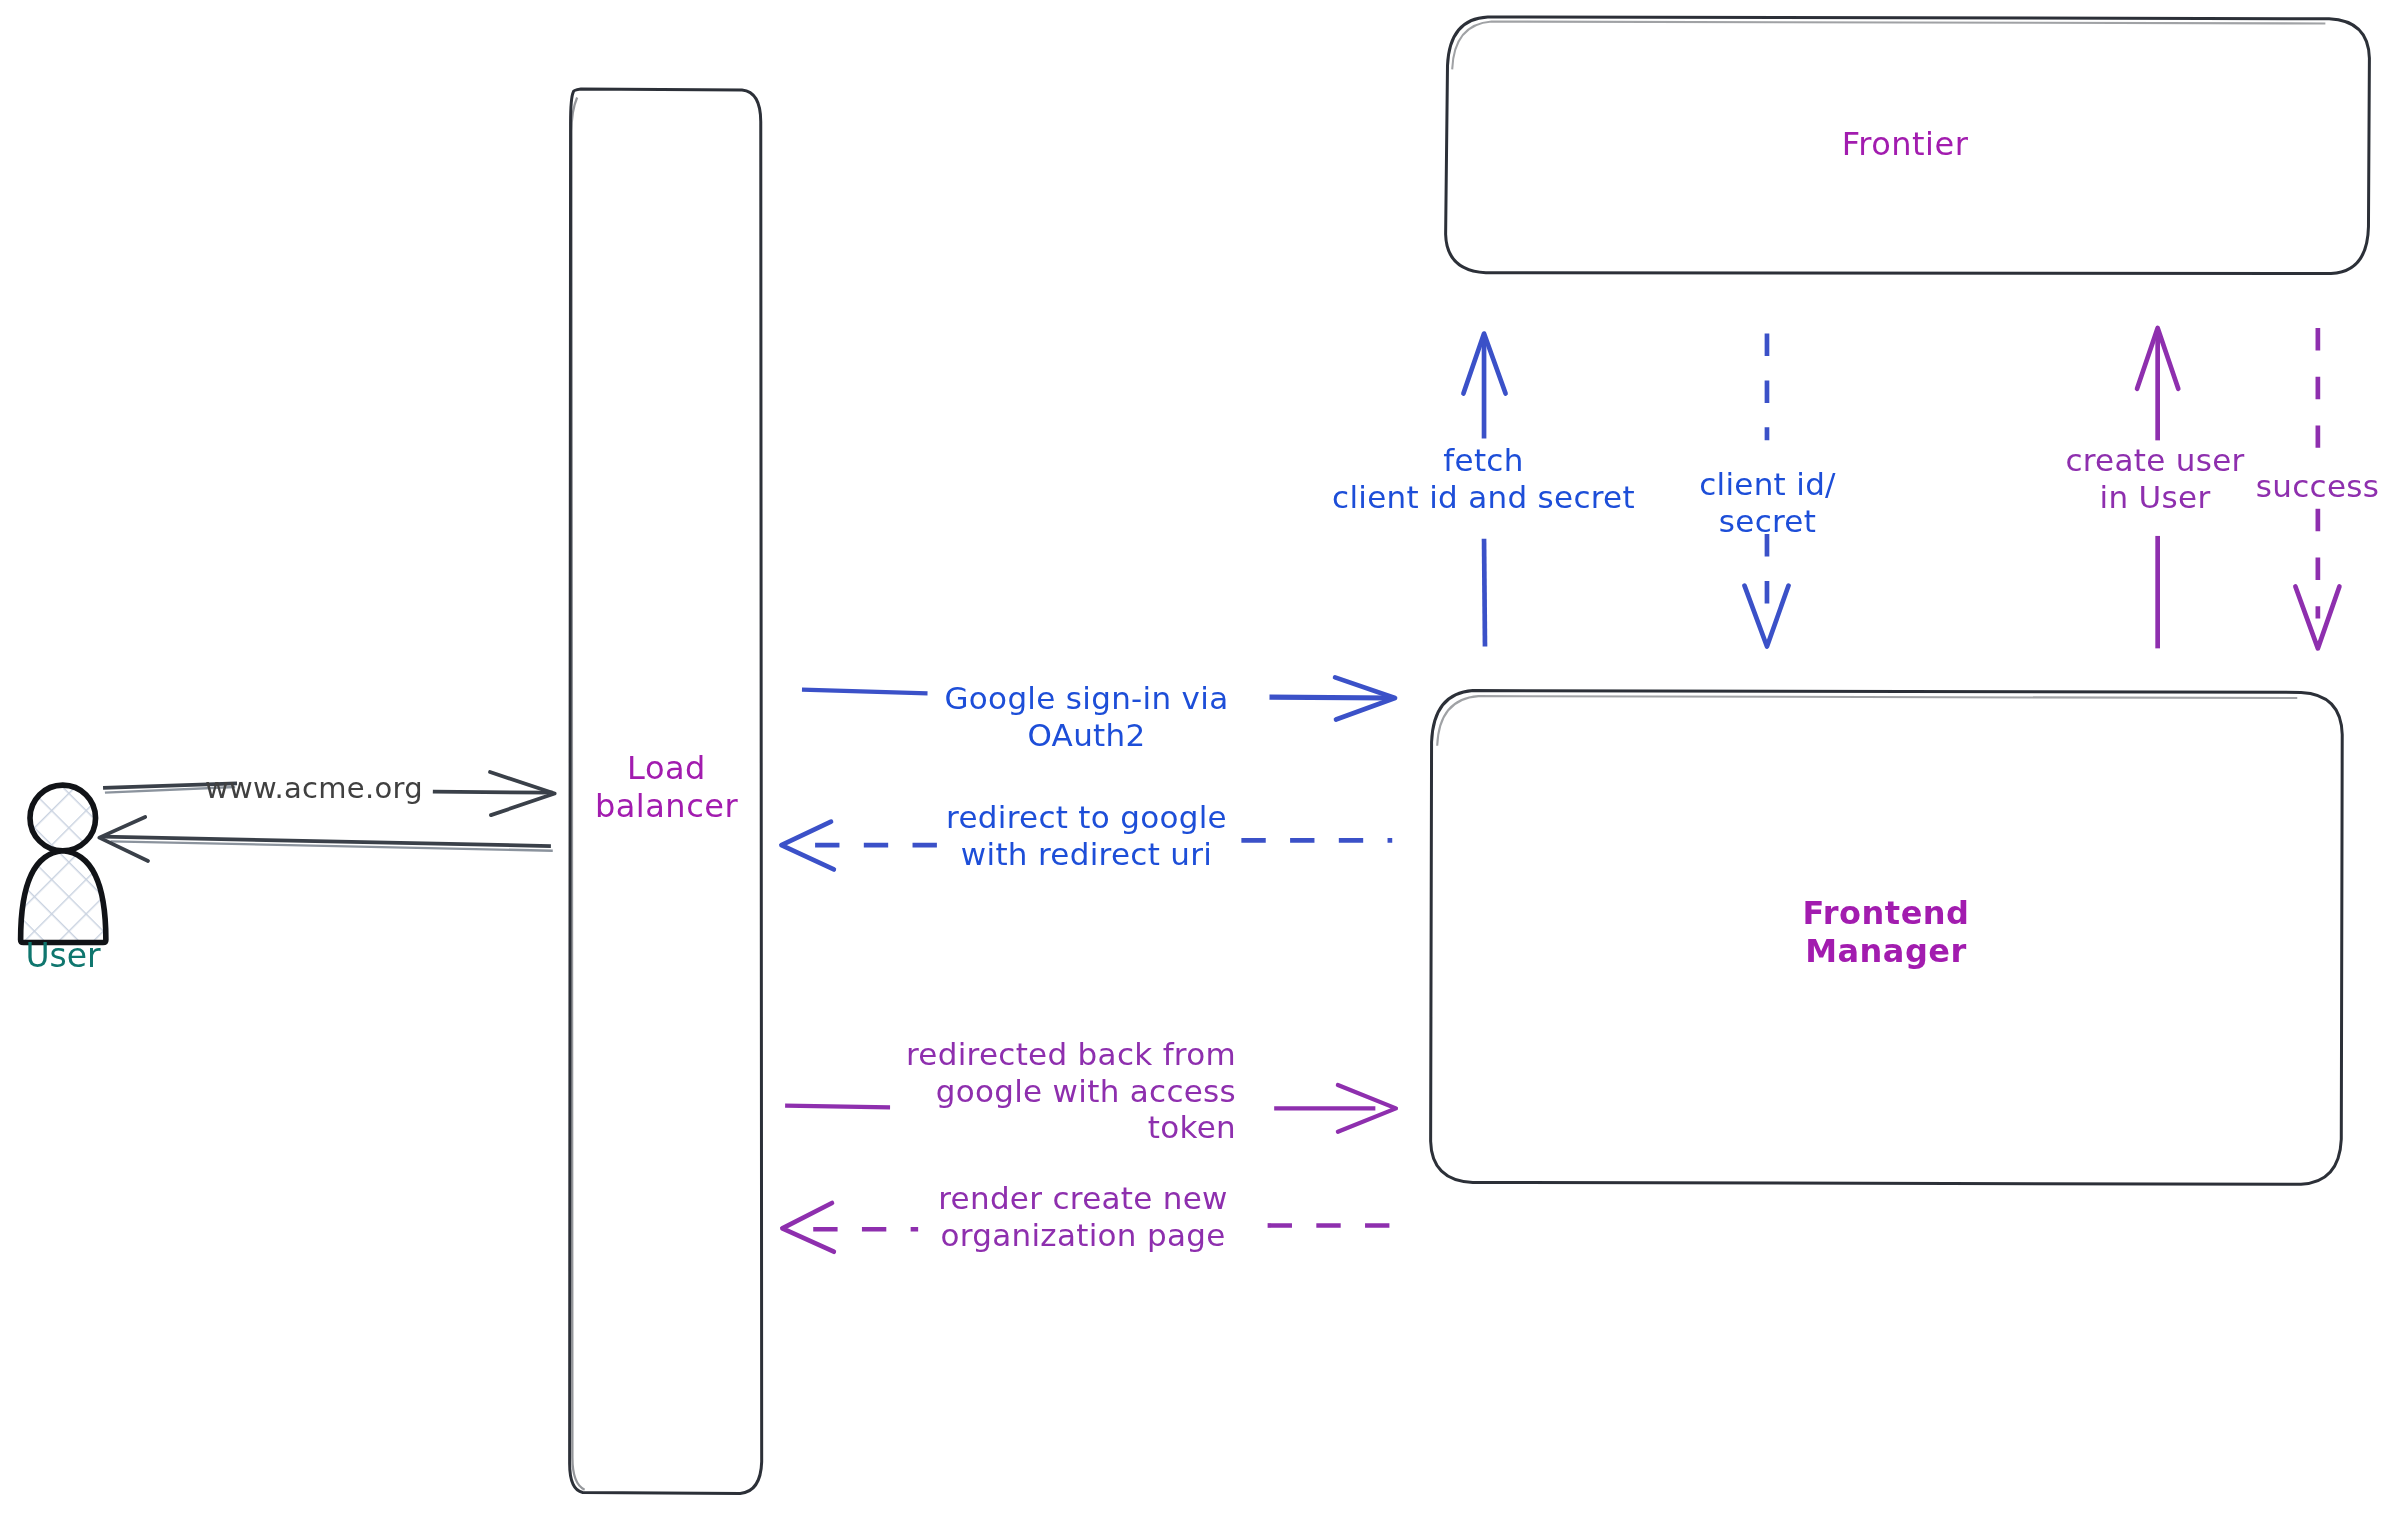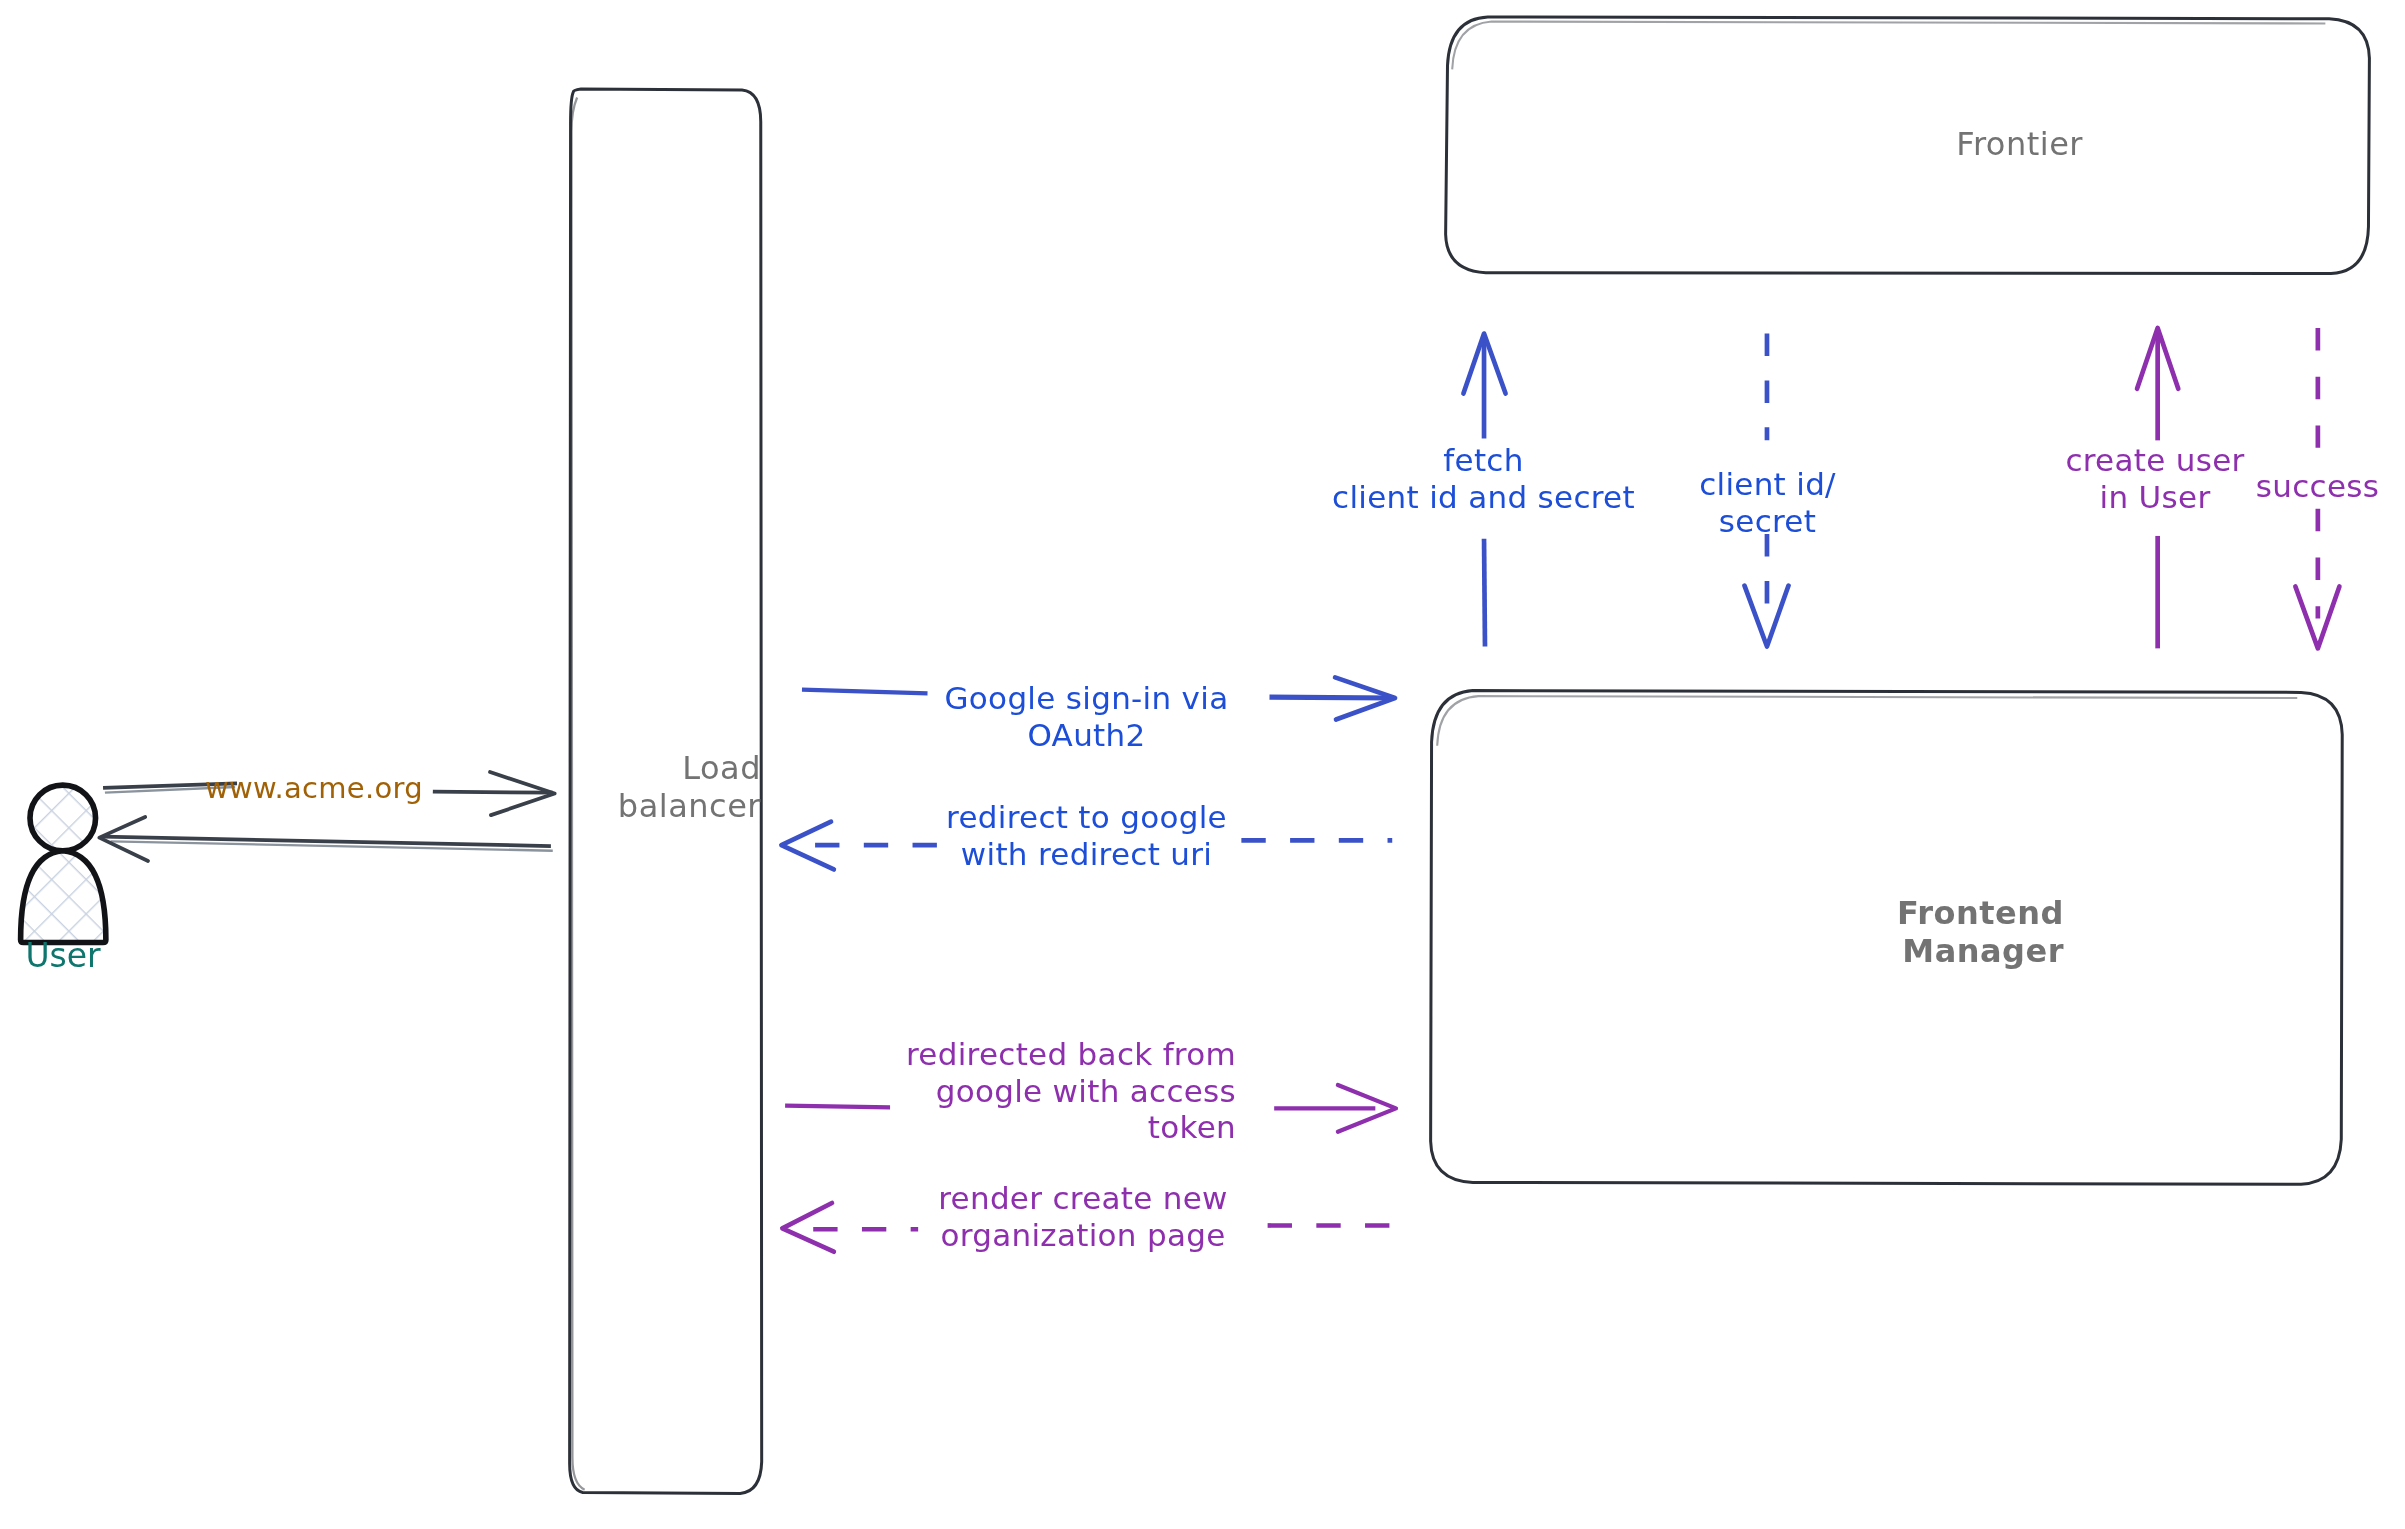--- a/index.html
+++ b/index.html
@@ -24,28 +24,27 @@
   }
   .lbl {
     position: absolute;
     text-align: center;
     white-space: pre-line;
     font-family: "DejaVu Sans", sans-serif;
     line-height: 1.18;
     pointer-events: none;
   }
   .node-label {
-    color: #737373;
+    color: #a21caf;
     font-size: 32px;
     letter-spacing: 0.5px;
-    text-align: right;
   }
   .edge-blue   { color: #1d4ed8; font-size: 31px; letter-spacing: 0.3px; }
   .edge-purple { color: #8e2fae; font-size: 31px; letter-spacing: 0.3px; }
-  .edge-dark   { color: #a16207; font-size: 29px; letter-spacing: 0.3px; }
+  .edge-dark   { color: #404040; font-size: 29px; letter-spacing: 0.3px; }
   .user-caption { color: #0f766e; font-size: 33px; }
 </style>
 </head>
 <body>
 
 <div id="canvas">
 
   <svg id="svg-layer" viewBox="0 0 2567 1633">
     <defs>
       <pattern id="hatch" width="26" height="26" patternTransform="rotate(45)" patternUnits="userSpaceOnUse">

